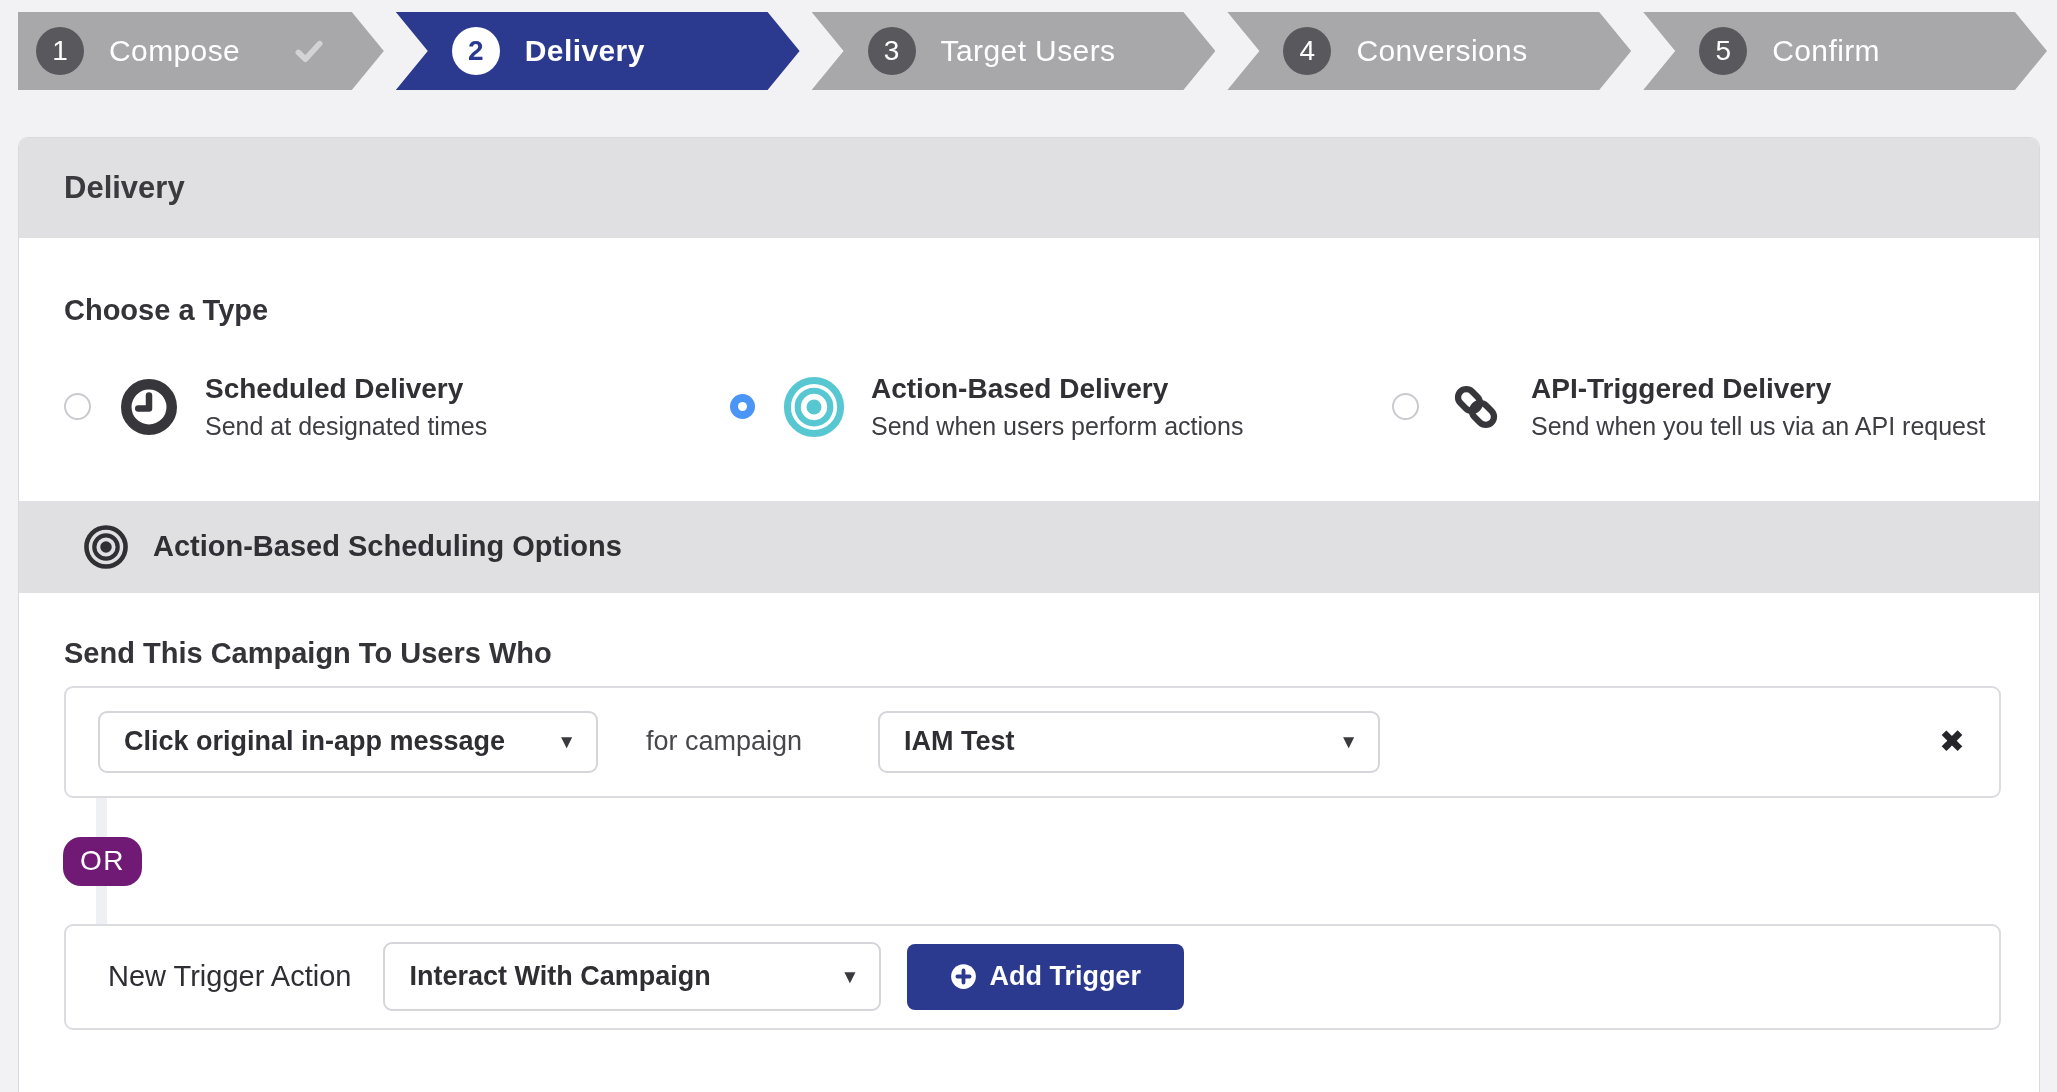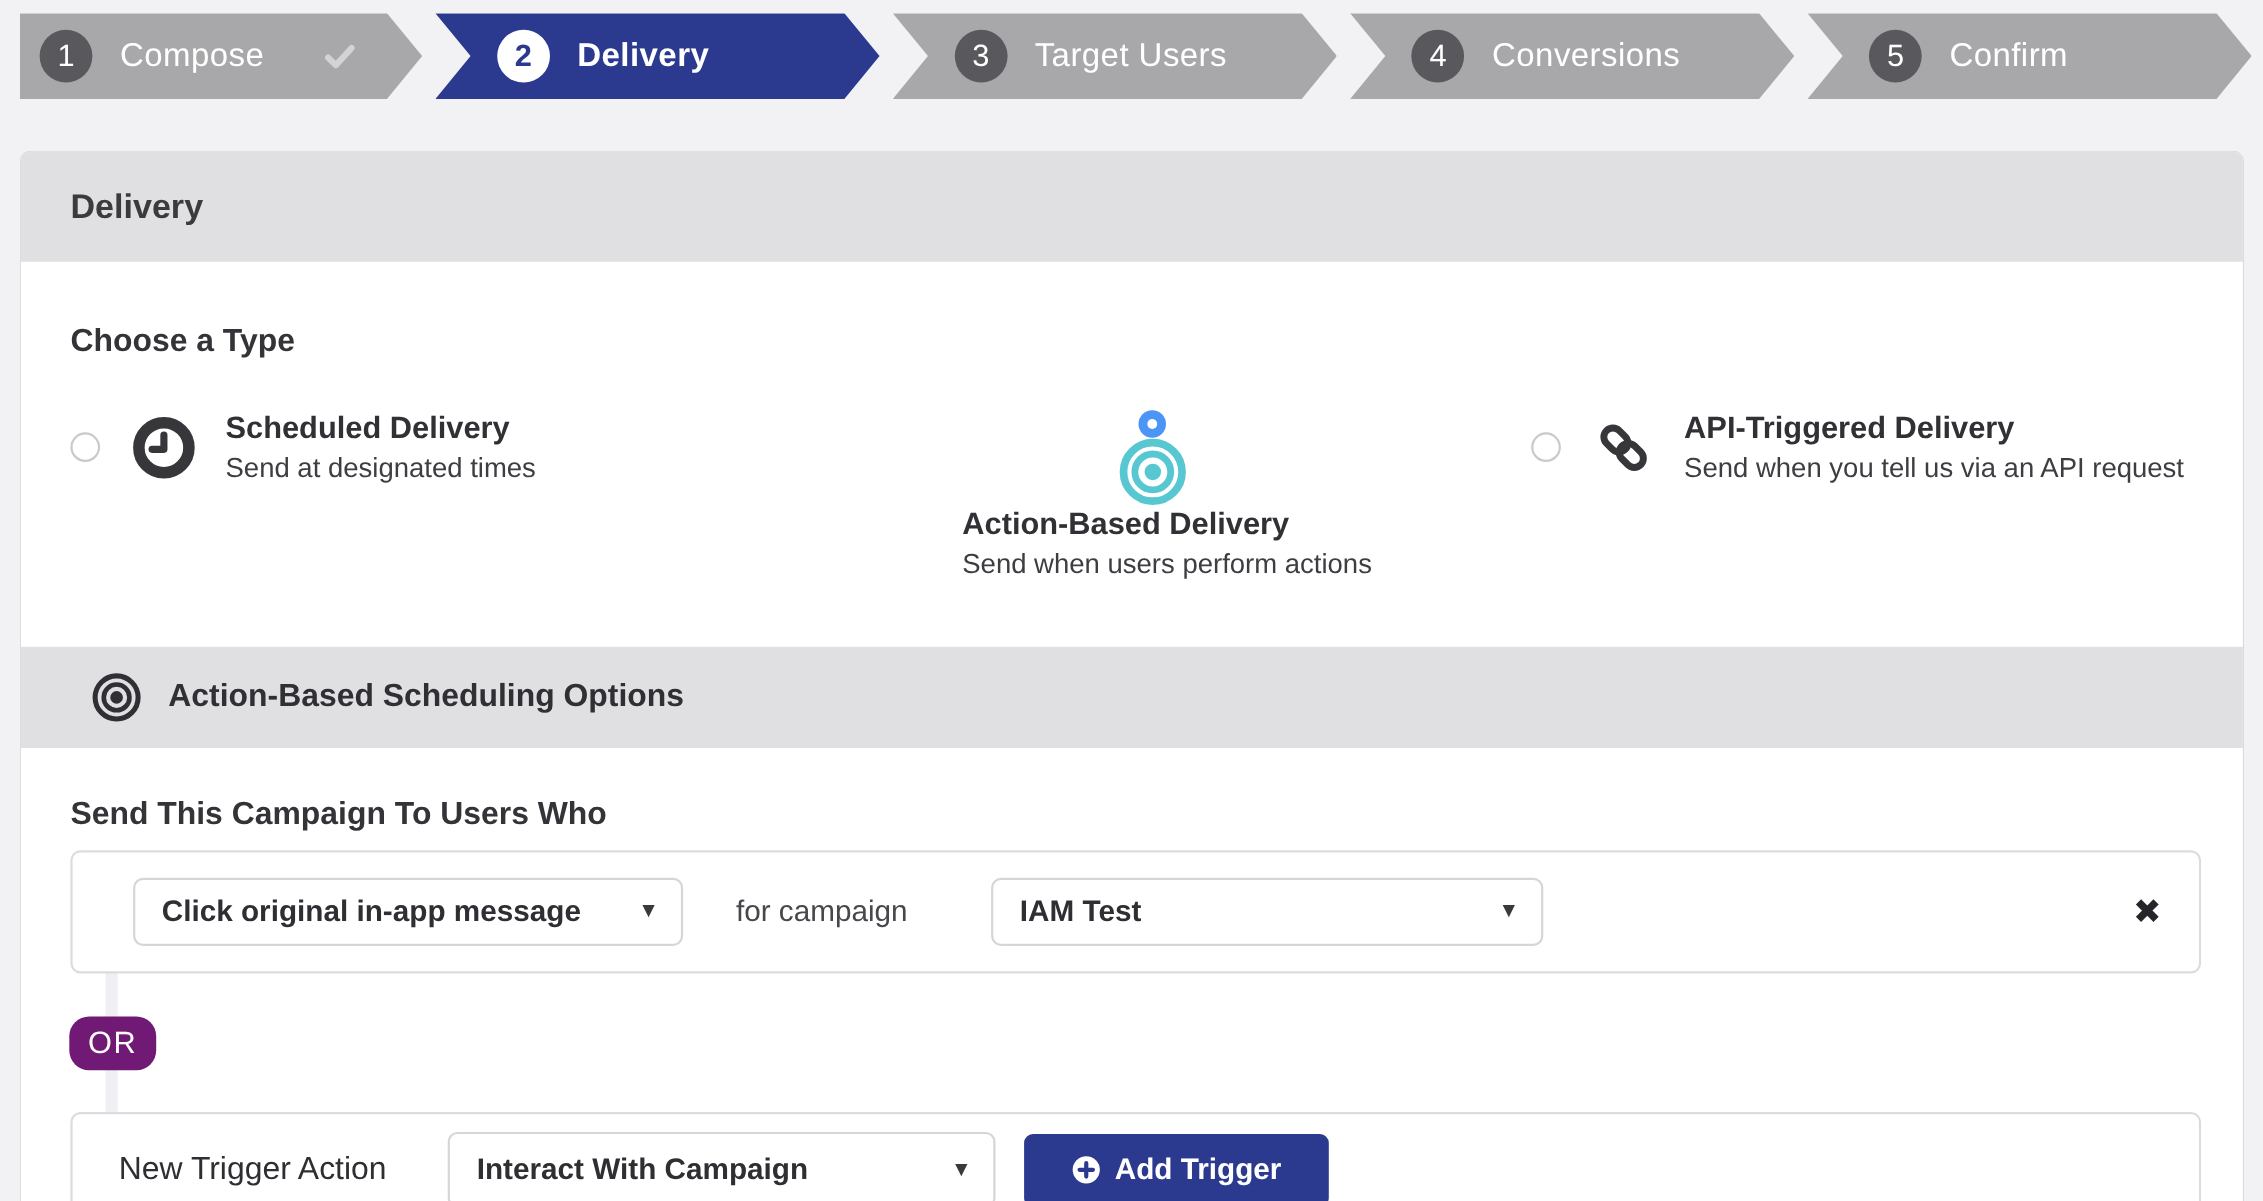--- a/index.html
+++ b/index.html
@@ -43,21 +43,21 @@
   }
   .panel-title { font-size:31px; font-weight:bold; color:#3a3a3f; }
 
   .section-heading { font-size:29px; font-weight:bold; color:#333338; }
 
   
   .choose-type { padding:56px 45px 0; }
   .options { display:flex; align-items:flex-start; margin-top:46px; padding-bottom:60px; }
   .option { display:flex; align-items:center; cursor:pointer; }
   .option.o1 { width:666px; }
-  .option.o2 { width:662px;flex-direction:column; }
+  .option.o2 { width:662px; }
   .radio {
     flex:none; width:27px; height:27px; border-radius:50%;
     border:2px solid #c9c9ce; background:#fff; margin-right:28px; position:relative;
   }
   .radio.checked { border:none; background:#4a95f5; width:25px; height:25px; }
   .radio.checked::after {
     content:""; position:absolute; inset:0; margin:auto;
     width:9px; height:9px; border-radius:50%; background:#fff;
   }
   .opt-icon { flex:none; margin-right:26px; display:flex; align-items:center; }
@@ -67,21 +67,21 @@
 
   
   .band { height:92px; background:#e0e0e3; display:flex; align-items:center; padding:0 64px; }
   .band-icon { flex:none; margin-right:24px; display:flex; }
   .band-title { font-size:29px; font-weight:bold; color:#2f2f34; }
 
   
   .sched-body { padding:44px 38px 0 45px; }
   .trigger-row {
     margin-top:16px; height:112px; border:2px solid #dcdce0; border-radius:9px;
-    display:flex; align-items:center; padding:0 26px 0 55px; background:#fff;
+    display:flex; align-items:center; padding:0 26px 0 32px; background:#fff;
     position:relative; z-index:1;
   }
   .select {
     height:62px; border:2px solid #d5d5da; border-radius:9px; background:#fff;
     display:flex; align-items:center; padding:0 20px 0 24px; cursor:pointer;
   }
   .select-value { font-size:27px; font-weight:bold; color:#2e2e33; white-space:nowrap; }
   .caret { margin-left:auto; padding-left:22px; font-size:19px; color:#3a3a3e; }
   .select.action { width:500px; }
   .for-campaign { font-size:27px; color:#47474c; margin-left:48px; white-space:nowrap; }
@@ -93,21 +93,21 @@
   .connector { position:absolute; left:32px; top:-4px; width:11px; height:134px; background:#eff0f3; }
   .or-badge {
     position:absolute; left:-1px; top:39px; width:79px; height:49px;
     background:#701a75; border-radius:18px; color:#fff; font-size:28px;
     display:flex; align-items:center; justify-content:center; letter-spacing:1.5px;
   }
 
   
   .trigger-row.new { margin-top:0; height:106px; padding:0 26px 0 42px; }
   .new-label { font-size:29px; color:#2e2e33; white-space:nowrap; }
-  .select.interact { width:498px; height:69px; margin-left:56px; }
+  .select.interact { width:498px; height:69px; margin-left:32px; }
   .add-trigger {
     margin-left:26px; height:66px; padding:0 43px; border:none; border-radius:8px;
     background:#2b3a8f; color:#fff; font-size:27px; font-weight:bold;
     display:flex; align-items:center; gap:12px; cursor:pointer;
     font-family:"Liberation Sans", sans-serif;
   }
 </style>
 </head>
 <body>
 

